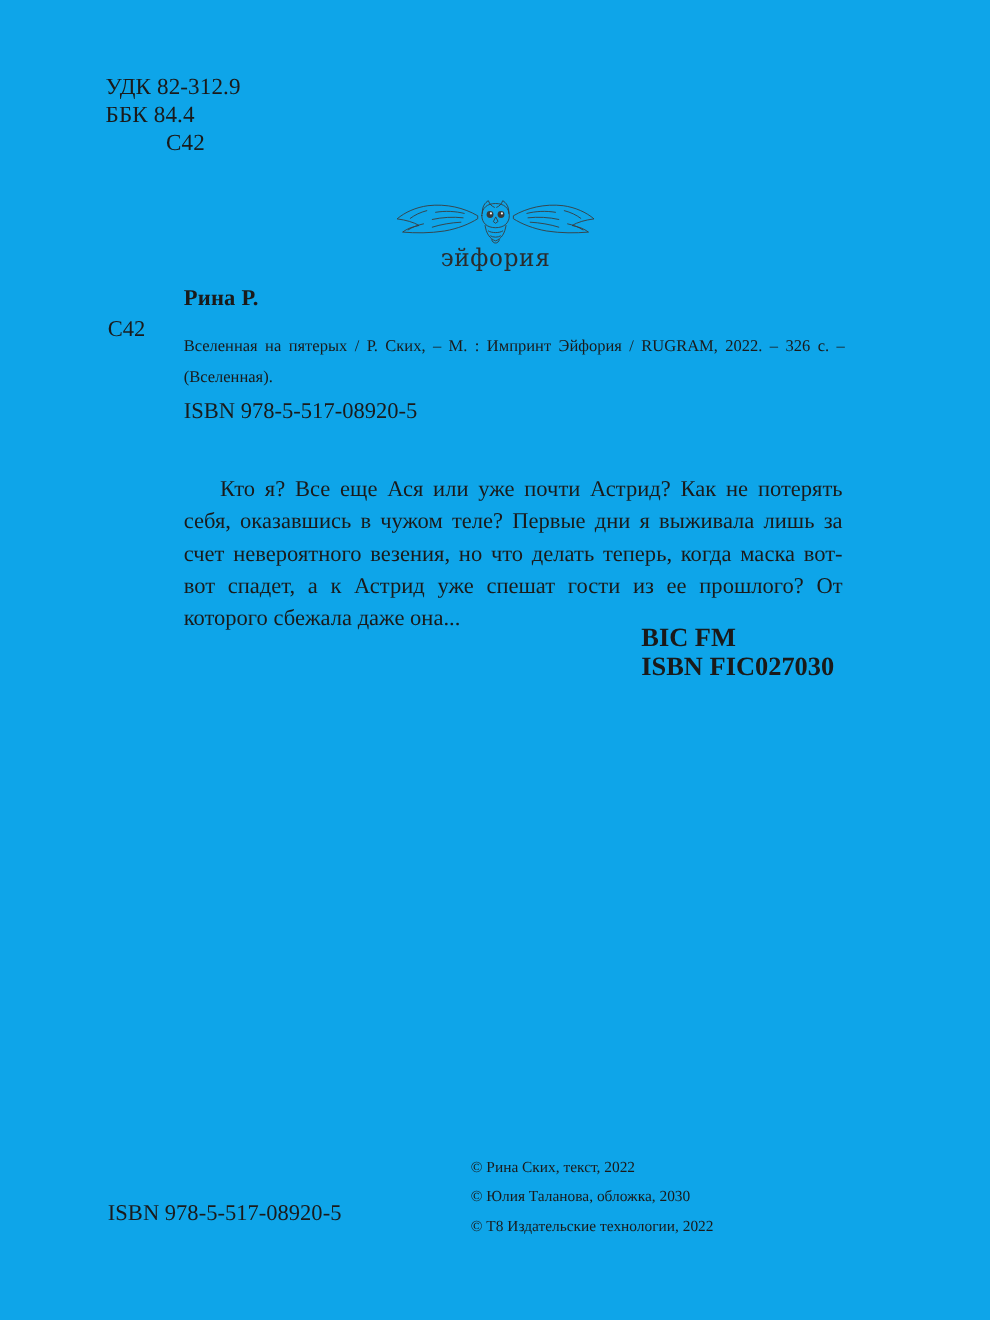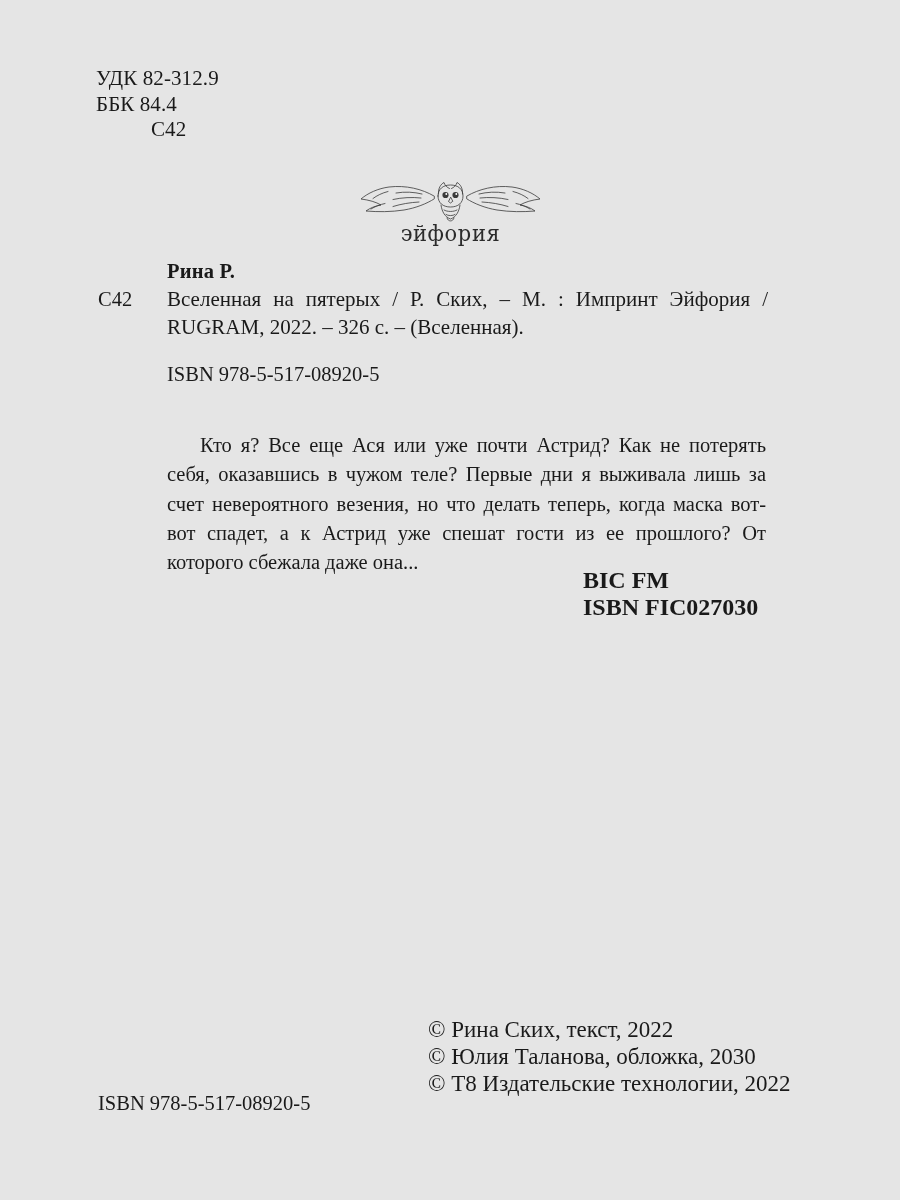--- a/index.html
+++ b/index.html
@@ -14,21 +14,21 @@
     font-family: "Liberation Serif", "DejaVu Serif", serif;
     color: #1a1a1a;
     overflow: hidden;
   }
 
   .page {
     position: absolute;
     inset: 0;
     width: 900px;
     height: 1200px;
-    background: #e5e5e5;
+    background: #0ea5e9;
   }
 
   
   .classif {
     position: absolute;
     left: 96px;
     top: 66px;
     font-size: 21px;
     line-height: 25.5px;
     letter-spacing: 0.1px;
@@ -88,22 +88,23 @@
   }
   .biblio-code {
     width: 69px;
     flex: 0 0 69px;
     font-size: 20.5px;
   }
   .biblio-desc {
     flex: 1 1 auto;
     text-align: justify;
     text-justify: inter-word;
-    font-size: 21px;
+    font-size: 15px;
     line-height: 27.5px;
+    margin-top: 16px;
   }
 
   
   .isbn-top {
     position: absolute;
     left: 167px;
     top: 363px;
     font-size: 20.5px;
     white-space: nowrap;
   }
@@ -132,22 +133,22 @@
     line-height: 27px;
     white-space: nowrap;
     font-weight: bold;
   }
   .codes span { display: block; }
 
   
   .copyright {
     position: absolute;
     left: 428px;
-    top: 1016px;
-    font-size: 23px;
+    top: 1048px;
+    font-size: 14px;
     line-height: 27px;
     white-space: nowrap;
   }
   .copyright span { display: block; }
 
   
   .isbn-bottom {
     position: absolute;
     left: 98px;
     top: 1092px;

